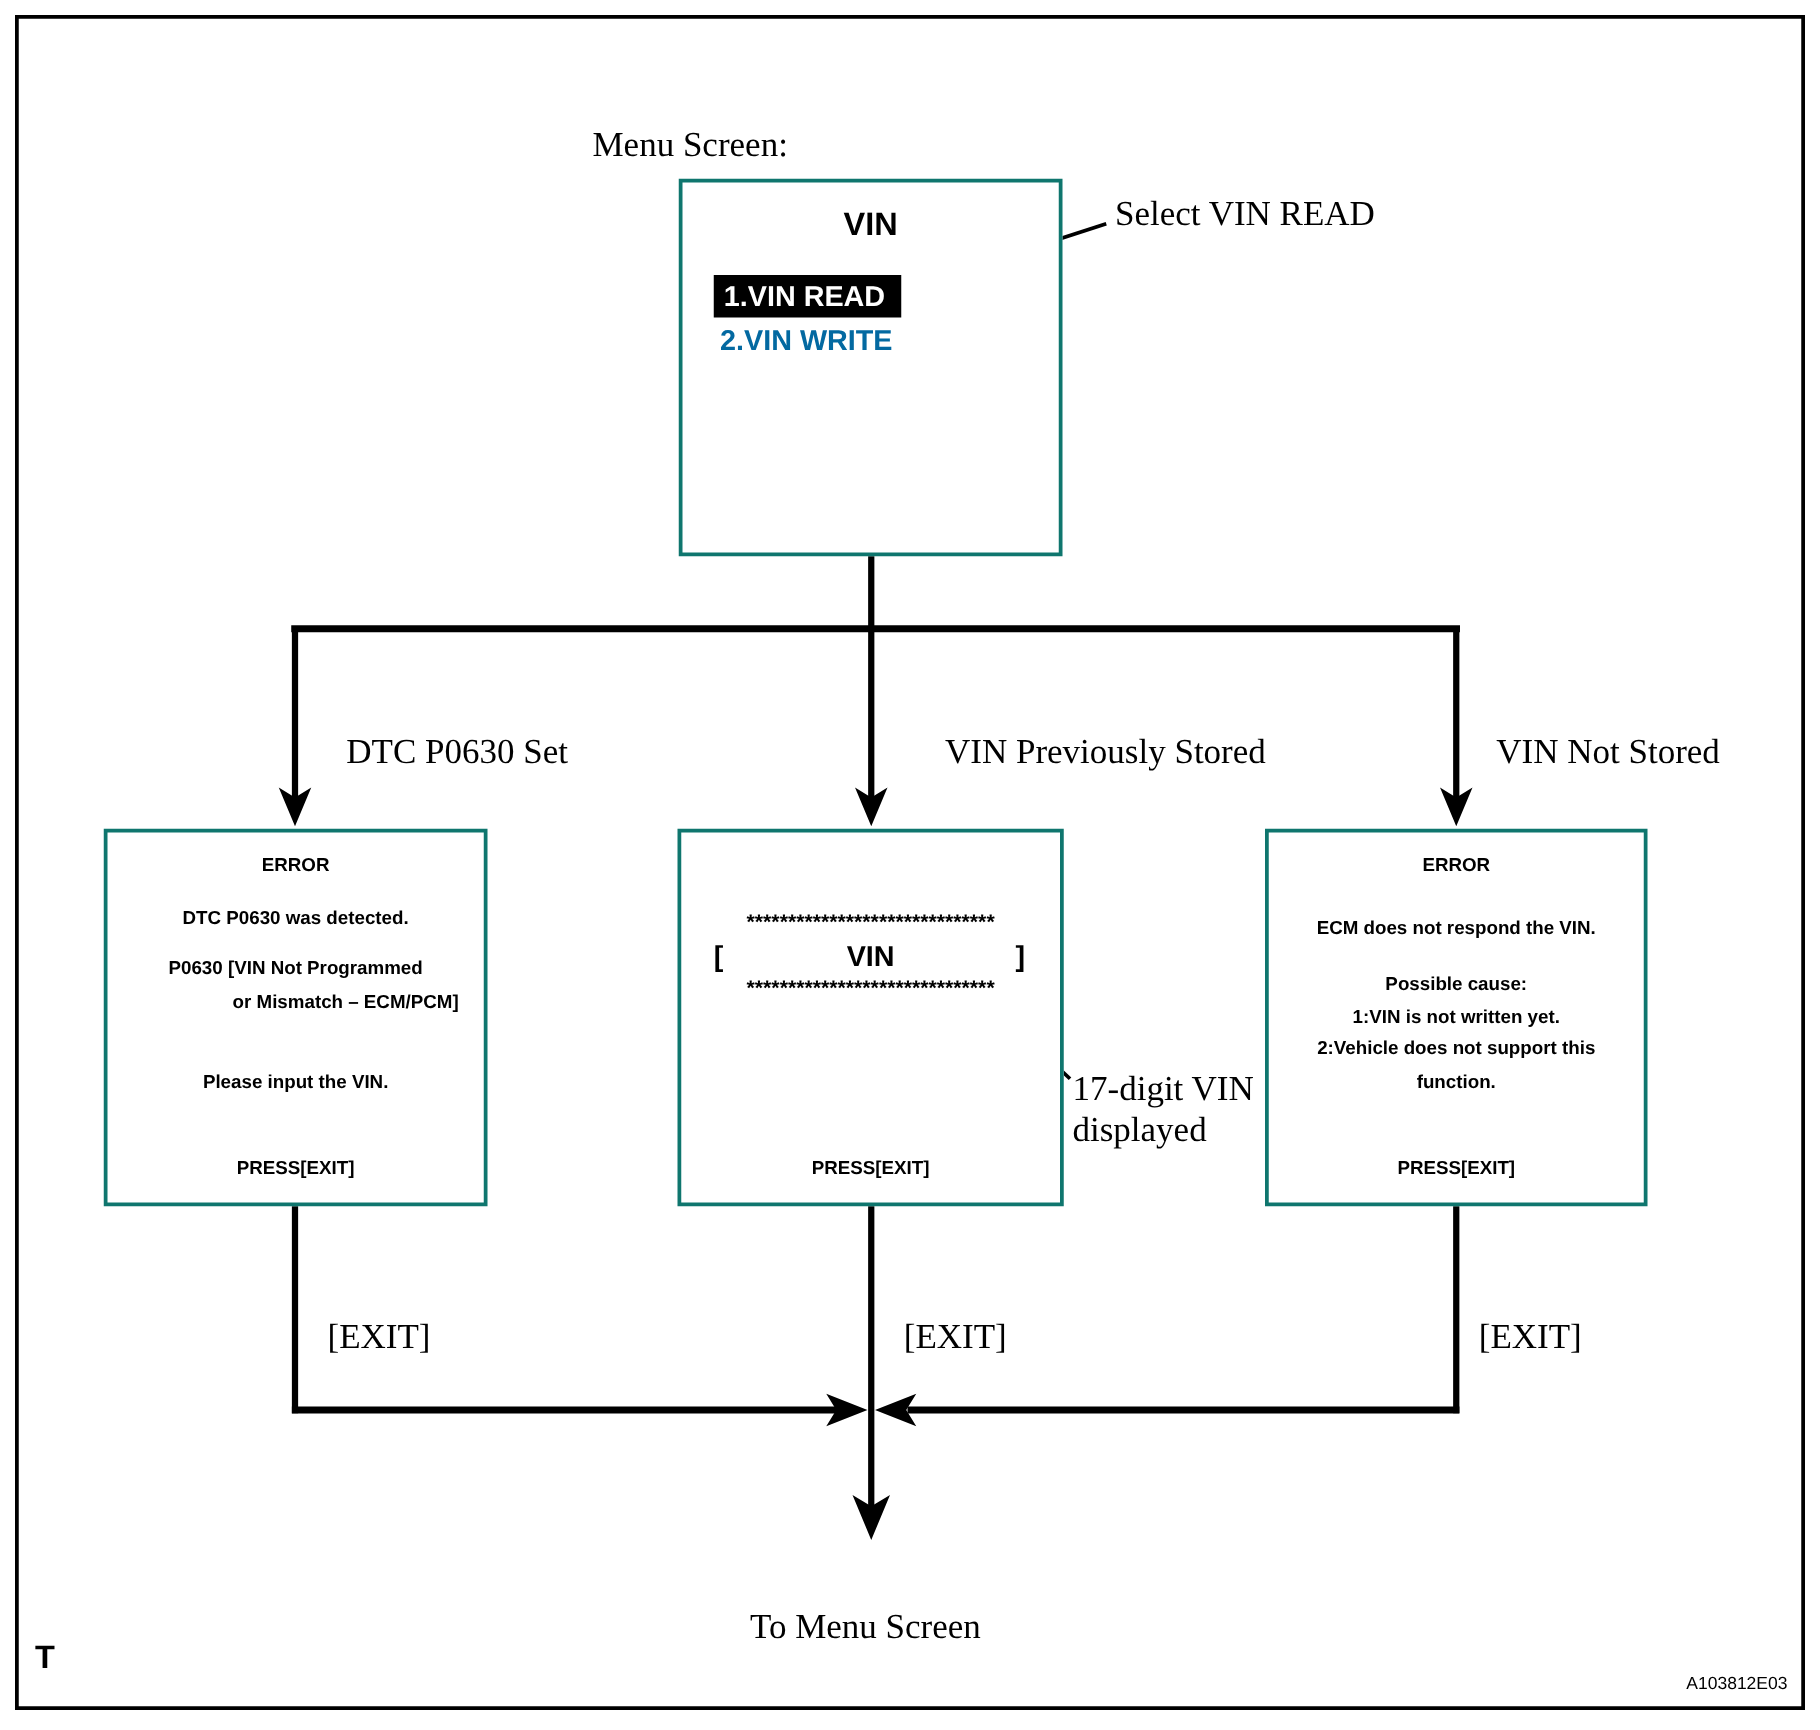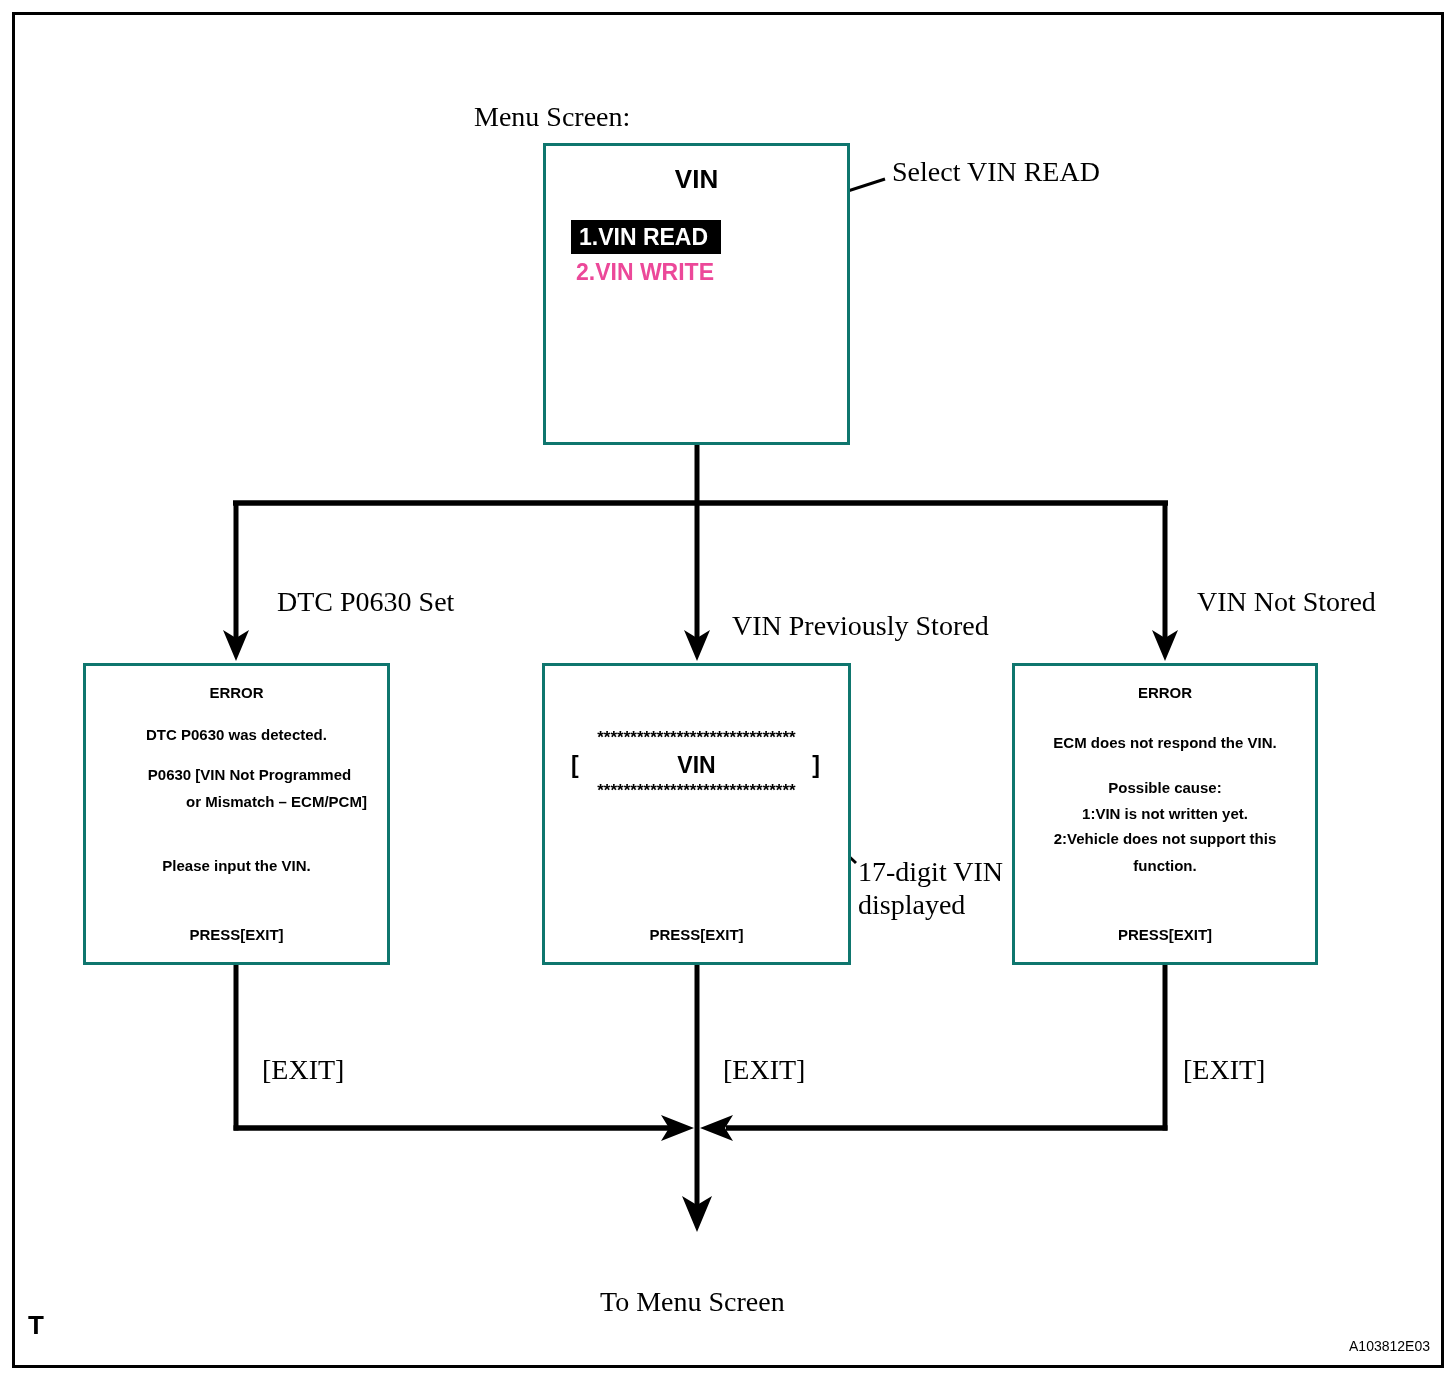--- a/index.html
+++ b/index.html
@@ -28,21 +28,21 @@
     font-weight:bold;font-size:26px;
   }
   .menu-item-hl{
     position:absolute;left:25px;top:74px;width:150px;height:34px;
     background:#000;color:#fff;font-weight:bold;font-size:23px;
     display:flex;align-items:center;padding-left:8px;box-sizing:border-box;
     white-space:nowrap;
   }
   .menu-item{
     position:absolute;left:30px;top:113px;
-    color:#ec4899;font-weight:bold;font-size:23px;white-space:nowrap;
+    color:#0369a1;font-weight:bold;font-size:23px;white-space:nowrap;
   }
   .bracket-row{position:absolute;left:0;top:86px;width:100%;height:28px;font-weight:bold;font-size:23px;}
   .bracket-row .ob{position:absolute;left:26px;top:0;}
   .bracket-row .cb{position:absolute;right:28px;top:0;}
   .bracket-row .vin{position:absolute;left:0;width:100%;text-align:center;top:0;}
   #fig-code{font-size:14px;}
   #corner-t{font-size:26px;font-weight:bold;}
 </style>
 </head>
 <body>
@@ -77,27 +77,27 @@
 
 <div class="screen-box" style="left:543px;top:143px;width:301px;height:296px;">
   <div class="menu-title">VIN</div>
   <div class="menu-item-hl">
       <span>1.VIN READ</span>
     </div>
   <div class="menu-item">2.VIN WRITE</div>
 </div>
 
 <div class="abs note" style="left:277px;top:585px;text-align:right;">DTC P0630 Set</div>
-<div class="abs note" style="left:732px;top:585px;margin-top:24px;">VIN Previously Stored</div>
+<div class="abs note" style="left:756px;top:585px;">VIN Previously Stored</div>
 <div class="abs note" style="left:1197px;top:585px;">VIN Not Stored</div>
 
 <div class="screen-box" style="left:83px;top:663px;width:301px;height:296px;">
   <div class="box-line" style="top:18px;">ERROR</div>
   <div class="box-line" style="top:60px;">DTC P0630 was detected.</div>
-  <div class="box-line" style="top:100px;padding-left:13px;">P0630 [VIN Not Programmed</div>
+  <div class="box-line" style="top:100px;">P0630 [VIN Not Programmed</div>
   <div class="box-line" style="top:127px;margin-left:40px;">or Mismatch – ECM/PCM]</div>
   <div class="box-line" style="top:191px;">Please input the VIN.</div>
   <div class="box-line" style="top:260px;">PRESS[EXIT]</div>
 </div>
 
 <div class="screen-box" style="left:542px;top:663px;width:303px;height:296px;">
   <div class="box-line stars" style="top:62px;">******************************</div>
   <div class="bracket-row">
     <span class="ob">[</span>
     <span class="vin">VIN</span>

